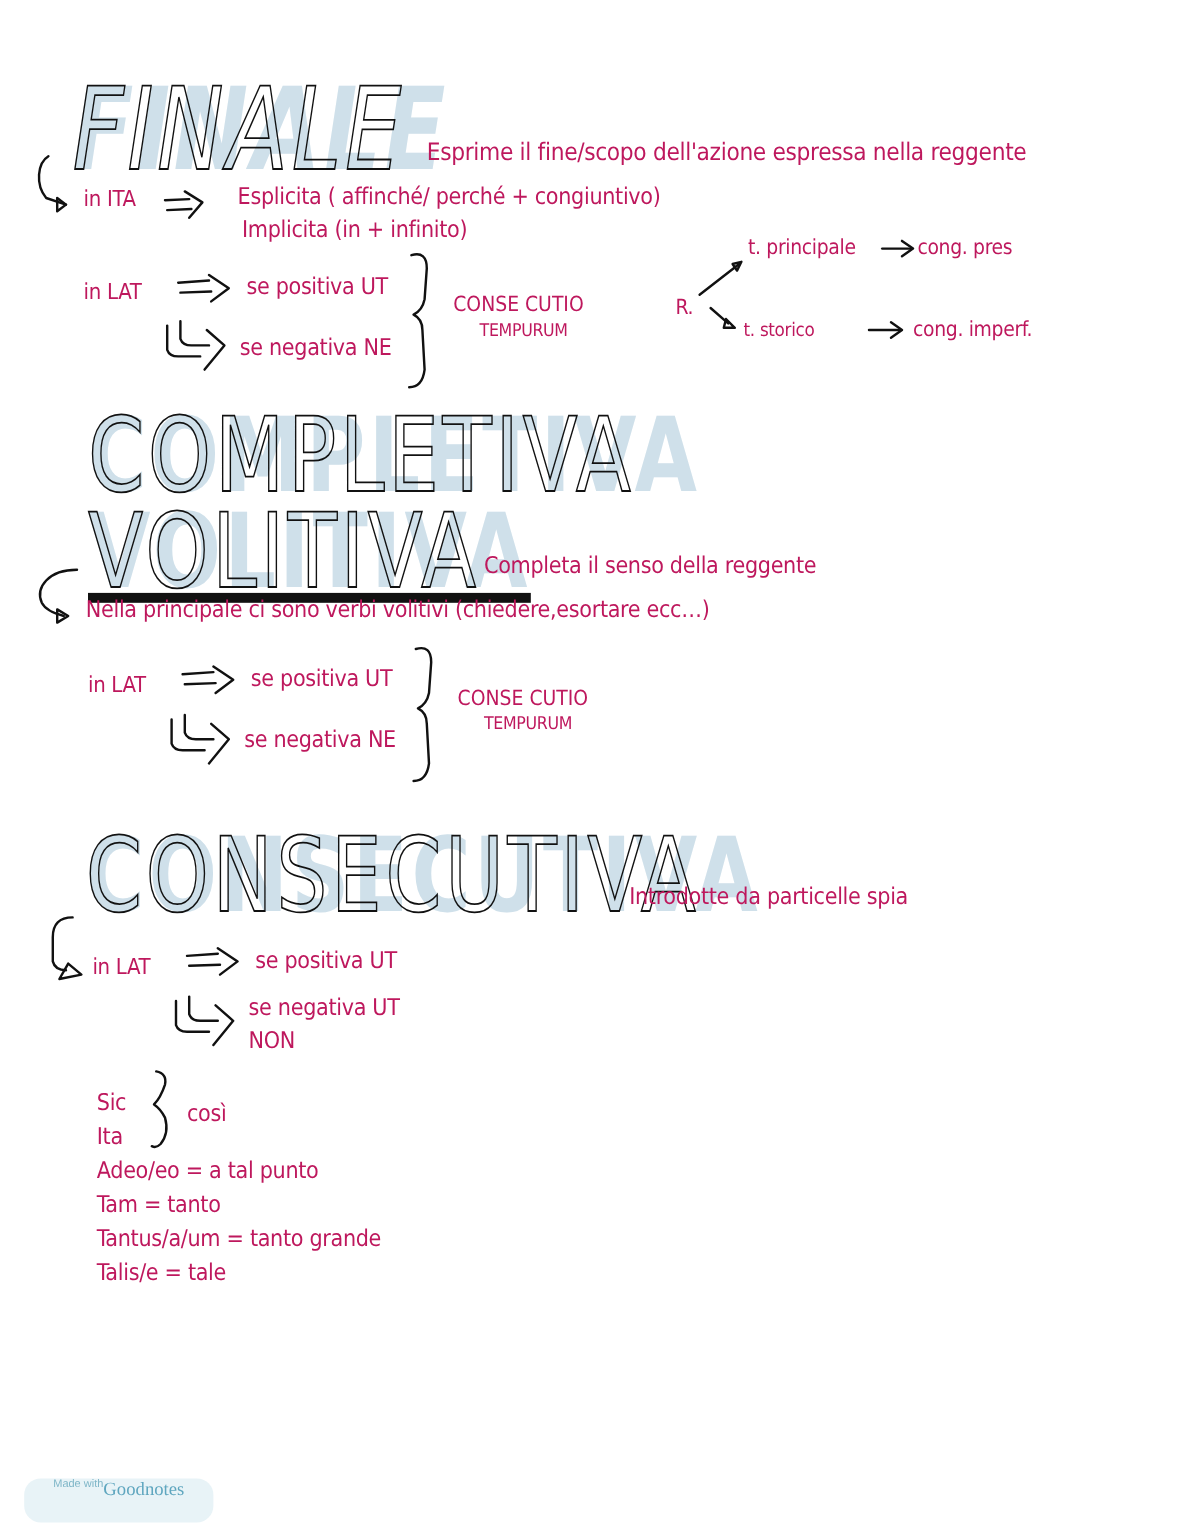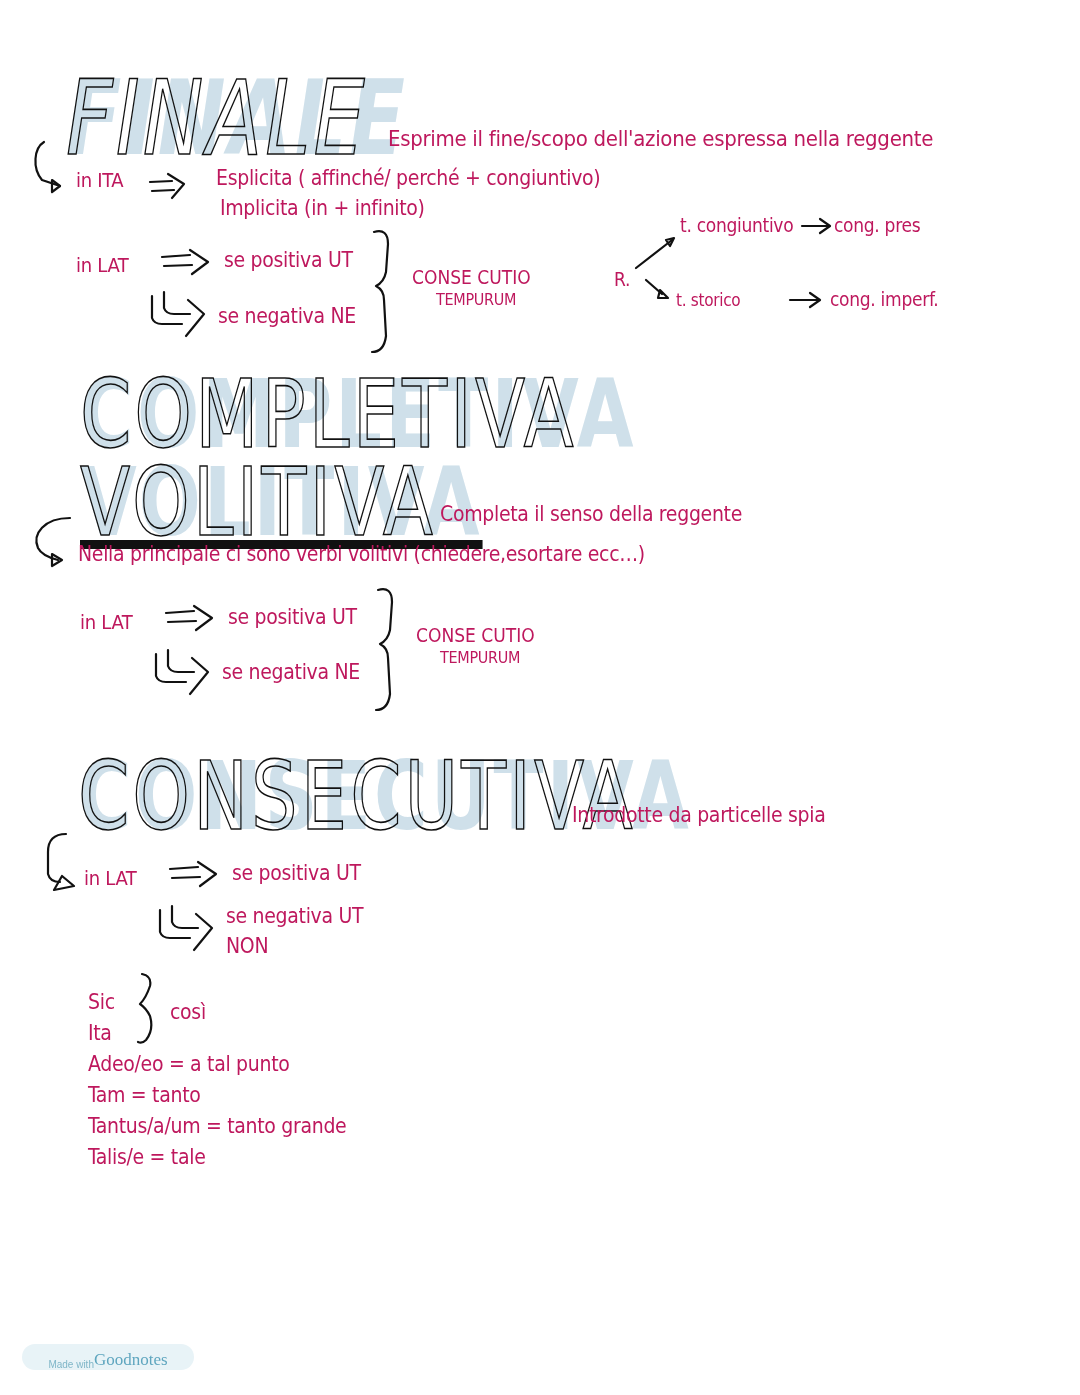--- a/index.html
+++ b/index.html
@@ -6,22 +6,22 @@
   body { width:1080px; height:1395px; background:#ffffff; position:relative; overflow:hidden;
          font-family:"DejaVu Sans", sans-serif; color:#111; }
   .abs { position:absolute; }
   .hw { font-family:"DejaVu Sans Condensed","DejaVu Sans", sans-serif; color:#be185d; white-space:nowrap; letter-spacing:-0.3px; }
   .title-wrap { position:absolute; }
   .title-bg { font-family:"DejaVu Sans", sans-serif; font-weight:bold; color:#cfe0ea; white-space:nowrap; line-height:1; letter-spacing:4px; transform:scaleX(0.78); transform-origin:left top; }
   .title-fg { position:absolute; left:0; top:0; font-family:"DejaVu Sans", sans-serif; font-weight:normal; color:transparent; -webkit-text-stroke:1.6px #111; white-space:nowrap; line-height:1; letter-spacing:4px; transform:scaleX(0.78); transform-origin:left top; }
   .small-caps { font-size:19px; letter-spacing:0px; }
   svg.ink { position:absolute; overflow:visible; }
   svg.ink path, svg.ink line, svg.ink polyline { fill:none; stroke:#111; stroke-width:2.2; stroke-linecap:round; stroke-linejoin:round; }
-  .badge { position:absolute; left:22px; top:1344px; width:172px; height:26px; border-radius:15px; background:#e8f3f7;
-           display:flex; align-items:flex-end; justify-content:center; gap:0; }
+  .badge { position:absolute; left:22px; top:1344px; width:172px; height:40px; border-radius:15px; background:#e8f3f7;
+           display:flex; align-items:flex-start; justify-content:center; gap:0; }
   .badge .mw { font-size:10px; color:#7fb6c8; font-family:"Liberation Sans", sans-serif; }
   .badge .gn { font-size:17px; color:#5fa6bf; font-family:Liberation Serif, serif; }
 </style>
 </head>
 <body>
 
 <div class="title-wrap" style="left:66px; top:66px;font-style:italic;">
   <div class="title-bg" style="font-size:104px;">FINALE</div>
   <div class="title-fg" style="font-size:104px;">FINALE</div>
 </div>
@@ -59,21 +59,21 @@
 <div class="abs hw small-caps" style="left:412px; top:266px;">CONSE CUTIO</div>
 <div class="abs hw" style="left:436px; top:290px; font-size:16px;">TEMPURUM</div>
 
 <div class="abs hw" style="left:614px; top:268px; font-size:19px;">R.</div>
 <svg class="ink" style="left:632px; top:234px;" width="48" height="72">
   <line x1="4" y1="34" x2="40" y2="6"></line>
     <path d="M34 6 L42 4 L38 12 Z"></path>
   <line x1="14" y1="46" x2="30" y2="60"></line>
     <path d="M28 56 L36 64 L26 64 Z"></path>
 </svg>
-<div class="abs hw" style="left:680px; top:214px; font-size:19px;">t. congiuntivo</div>
+<div class="abs hw" style="left:680px; top:214px; font-size:19px;">t. principale</div>
 <svg class="ink" style="left:800px; top:216px;" width="34" height="20">
     <line x1="2" y1="10" x2="28" y2="10"></line>
     <polyline points="20,3 30,10 20,17"></polyline>
   </svg>
 <div class="abs hw" style="left:834px; top:214px; font-size:19px;">cong. pres</div>
 <div class="abs hw" style="left:676px; top:290px; font-size:17px;">t. storico</div>
 <svg class="ink" style="left:788px; top:290px;" width="36" height="20">
     <line x1="2" y1="10" x2="30" y2="10"></line>
     <polyline points="22,3 32,10 22,17"></polyline>
   </svg>

